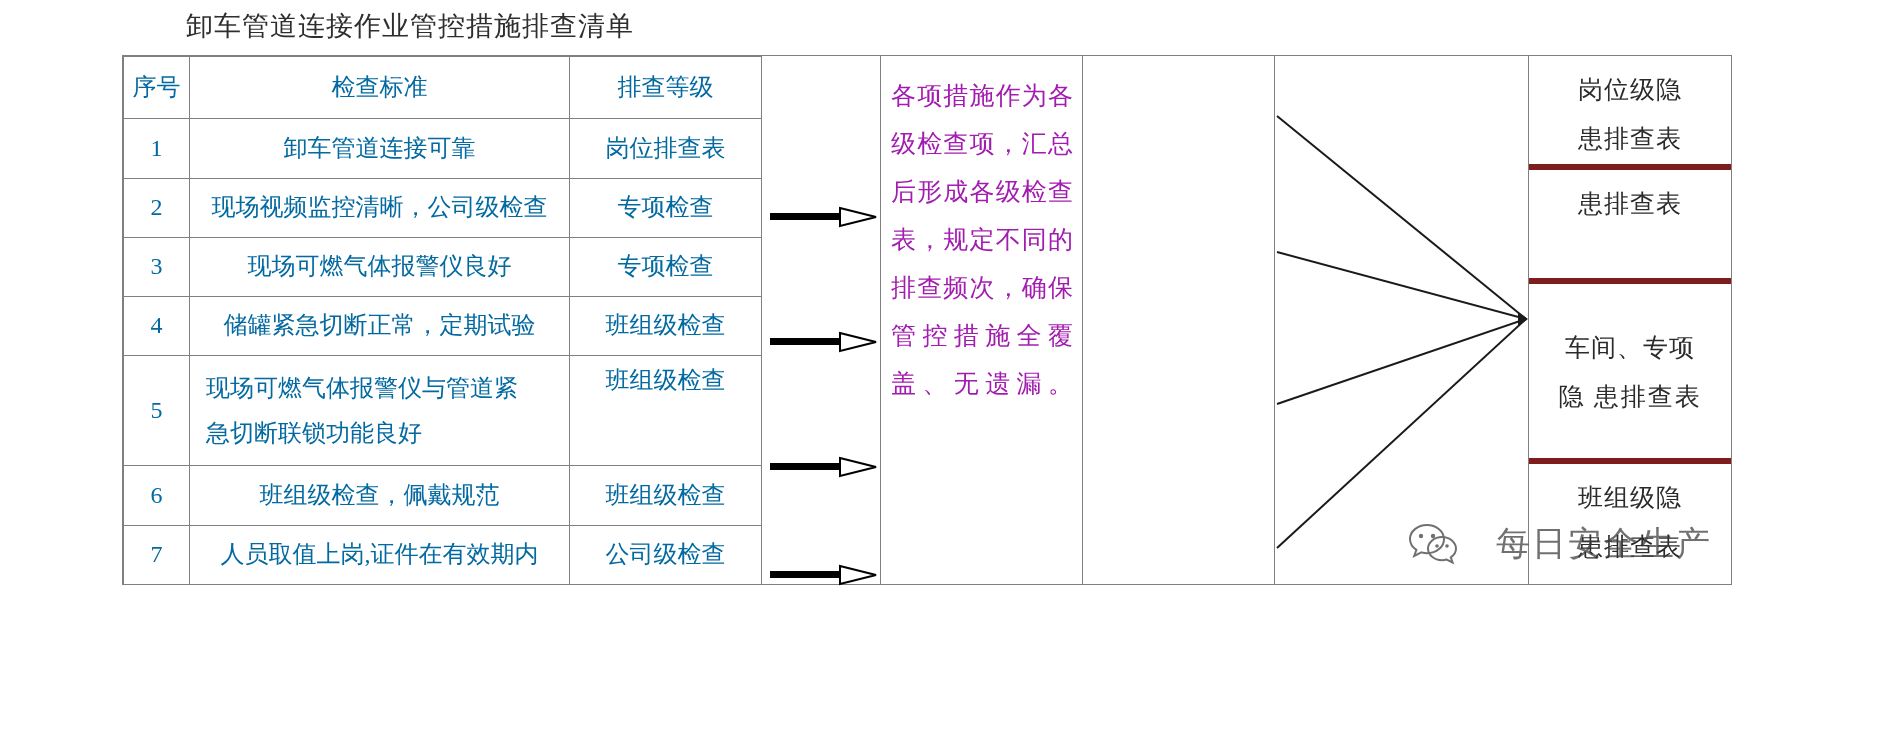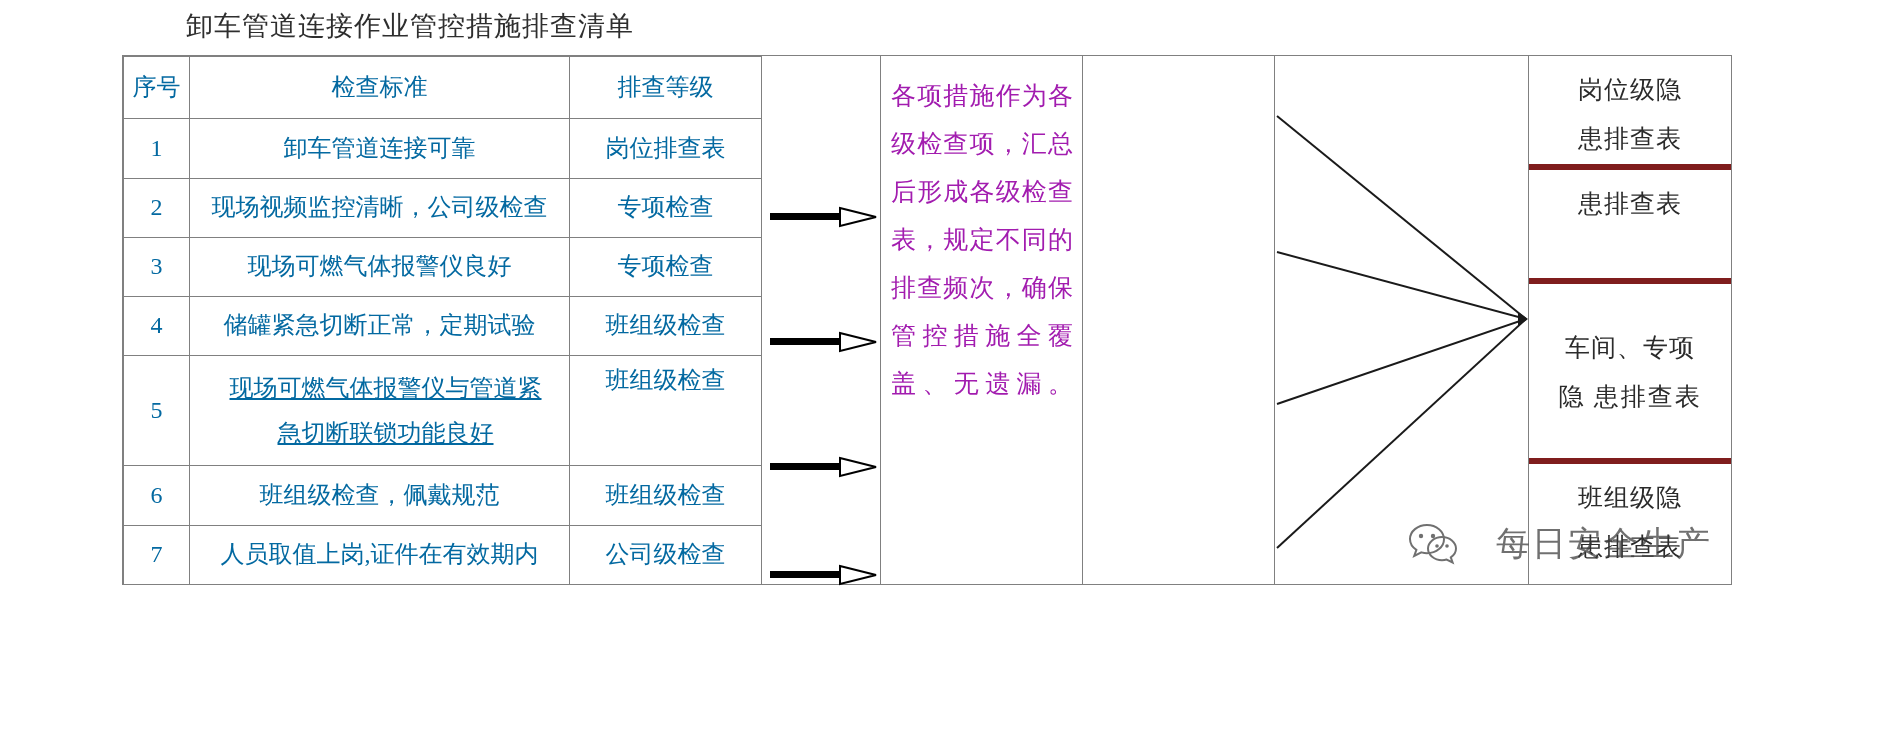--- a/index.html
+++ b/index.html
@@ -57,24 +57,23 @@
   #checklist col.c-lvl    { width: 192px; }
   #checklist tr.hrow td   { height: 62px; }
   #checklist tr.r1 td     { height: 60px; }
   #checklist tr.r2 td     { height: 59px; }
   #checklist tr.r3 td     { height: 59px; }
   #checklist tr.r4 td     { height: 59px; }
   #checklist tr.r5 td     { height: 110px; }
   #checklist tr.r6 td     { height: 60px; }
   #checklist tr.r7 td     { height: 59px; }
   #checklist td.std-two {
-    text-align: center;
+    text-align: left;
     padding-left: 16px;
     line-height: 1.85;
-    text-decoration: underline;
   }
   #checklist td.lvl-top { vertical-align: top; padding-top: 6px; }
 
   
   #arrow-col {
     position: absolute;
     left: 638px; top: 0;
     width: 120px; height: 528px;
     border-left: 1px solid #808080;
     border-right: 1px solid #808080;

